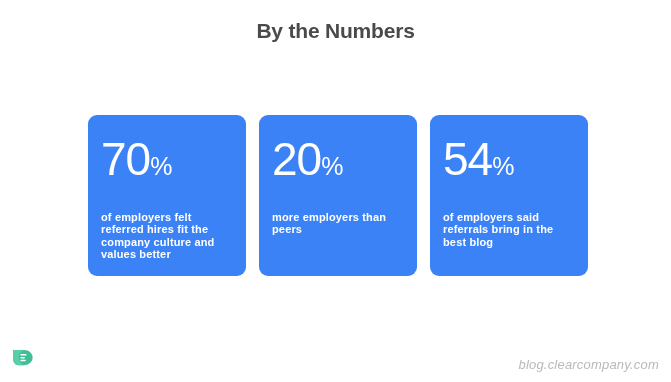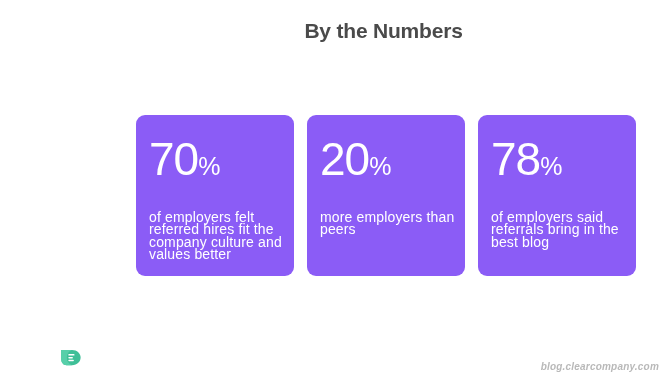--- a/index.html
+++ b/index.html
@@ -12,21 +12,20 @@
     background: #ffffff;
     font-family: "Liberation Sans", sans-serif;
     overflow: hidden;
     position: relative;
   }
 
   #slide {
     position: absolute;
     inset: 0;
     background: #ffffff;
-    margin-left: 48px;
   }
 
   
   #title {
     position: absolute;
     top: 18px;
     left: 0;
     width: 671px;
     text-align: center;
     font-size: 21px;
@@ -45,21 +44,21 @@
     width: 500px;
     height: 161px;
     display: flex;
     justify-content: space-between;
     align-items: stretch;
   }
 
   .stat-card {
     width: 158px;
     height: 161px;
-    background: #8b5cf6;
+    background: #3b82f6;
     border-radius: 9px;
     box-sizing: border-box;
     padding: 20px 6px 0 13px;
     position: relative;
     overflow: hidden;
   }
 
   .stat-figure {
     color: #ffffff;
     font-size: 46px;
@@ -75,46 +74,45 @@
     letter-spacing: 0;
     vertical-align: baseline;
   }
 
   .stat-caption {
     position: absolute;
     left: 13px;
     right: 10px;
     top: 96px;
     color: #ffffff;
-    font-size: 14px;
+    font-size: 11px;
     line-height: 12.4px;
     letter-spacing: 0.15px;
-    font-weight: 400;
+    font-weight: 700;
   }
 
   
   #logo {
     position: absolute;
     left: 10px;
     bottom: 12px;
     width: 25px;
     height: 25px;
   }
 
   
   #footer-url {
     position: absolute;
     right: 12px;
     bottom: 10px;
-    font-size: 10px;
+    font-size: 13px;
     font-style: italic;
     color: #b9b9b9;
     letter-spacing: 0.2px;
     white-space: nowrap;
-    font-weight: bold;
   }
 </style>
 </head>
 <body>
 
 <div id="slide">
 
   <div id="title">By the Numbers</div>
 
   <div id="cards">
@@ -123,21 +121,21 @@
       <div class="stat-figure"><span>70</span><span class="pct">%</span></div>
       <div class="stat-caption">of employers felt referred hires fit the company culture and values better</div>
     </div>
 
     <div class="stat-card">
       <div class="stat-figure"><span>20</span><span class="pct">%</span></div>
       <div class="stat-caption">more employers than peers</div>
     </div>
 
     <div class="stat-card">
-      <div class="stat-figure"><span>78</span><span class="pct">%</span></div>
+      <div class="stat-figure"><span>54</span><span class="pct">%</span></div>
       <div class="stat-caption">of employers said referrals bring in the best blog</div>
     </div>
 
   </div>
 
   <div id="logo">
     <svg width="25" height="25" viewBox="0 0 25 25" aria-hidden="true">
       <path d="M3.2 5.0 L14.0 5.0 C19.2 5.0 22.6 8.6 22.6 12.6 C22.6 16.6 19.2 20.2 14.0 20.2 L8.6 20.2 C5.2 20.2 3.2 17.4 3.2 14.0 Z" fill="#3fbf97"></path>
       <path d="M3.2 5.0 L14.0 5.0 C10.4 6.4 8.8 9.2 8.8 12.6 C8.8 16.0 10.4 18.8 14.0 20.2 L8.6 20.2 C5.2 20.2 3.2 17.4 3.2 14.0 Z" fill="#57cfa9"></path>
       <rect x="10.3" y="9.1" width="6.2" height="1.5" rx="0.7" fill="#ffffff"></rect>

